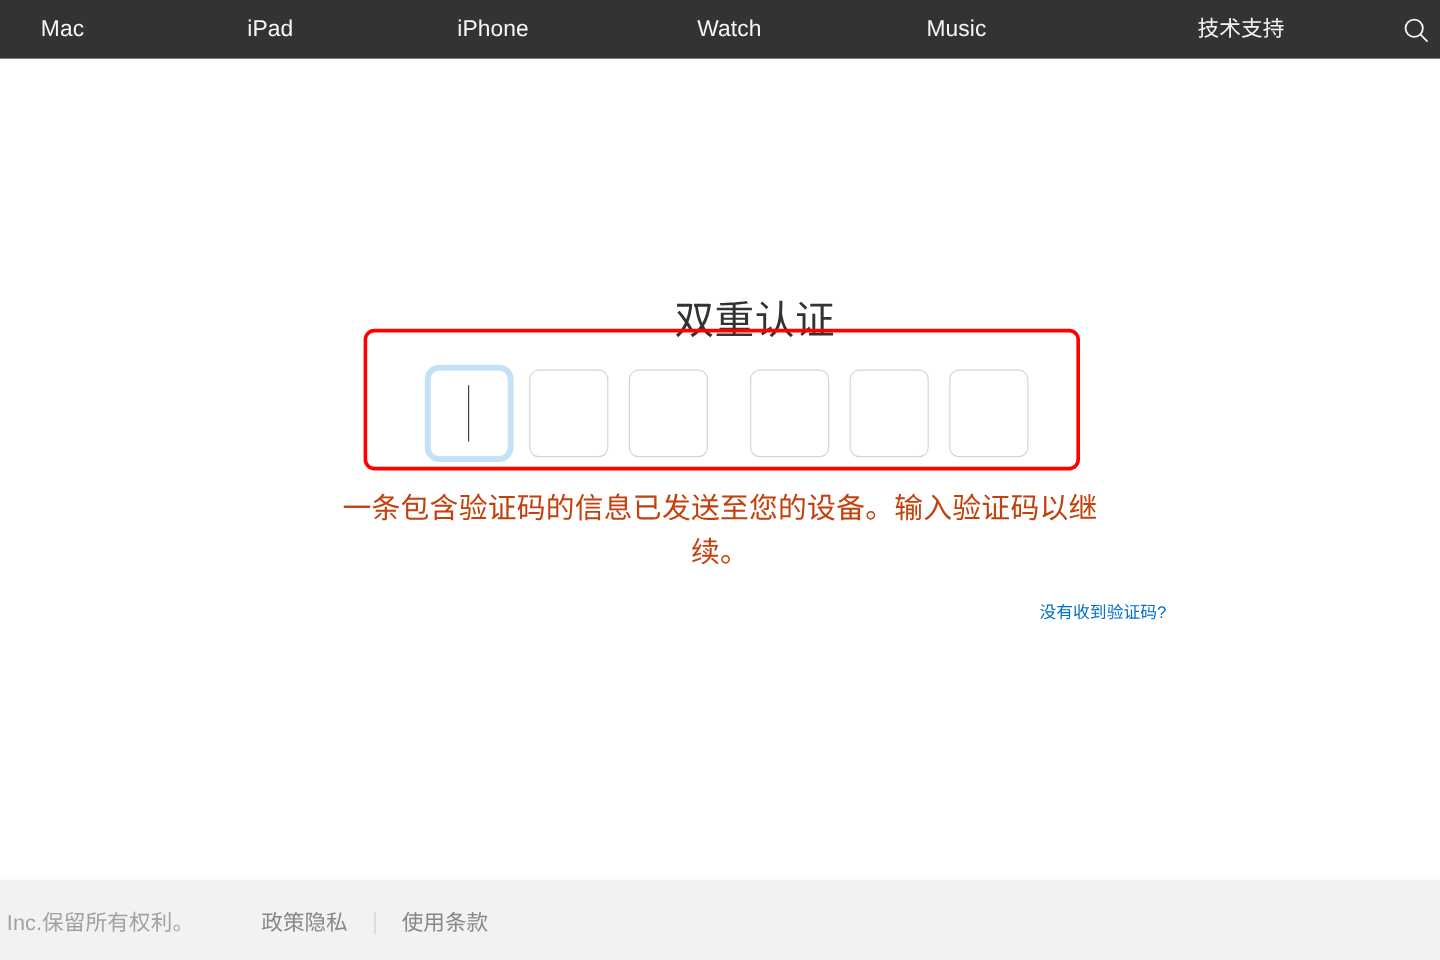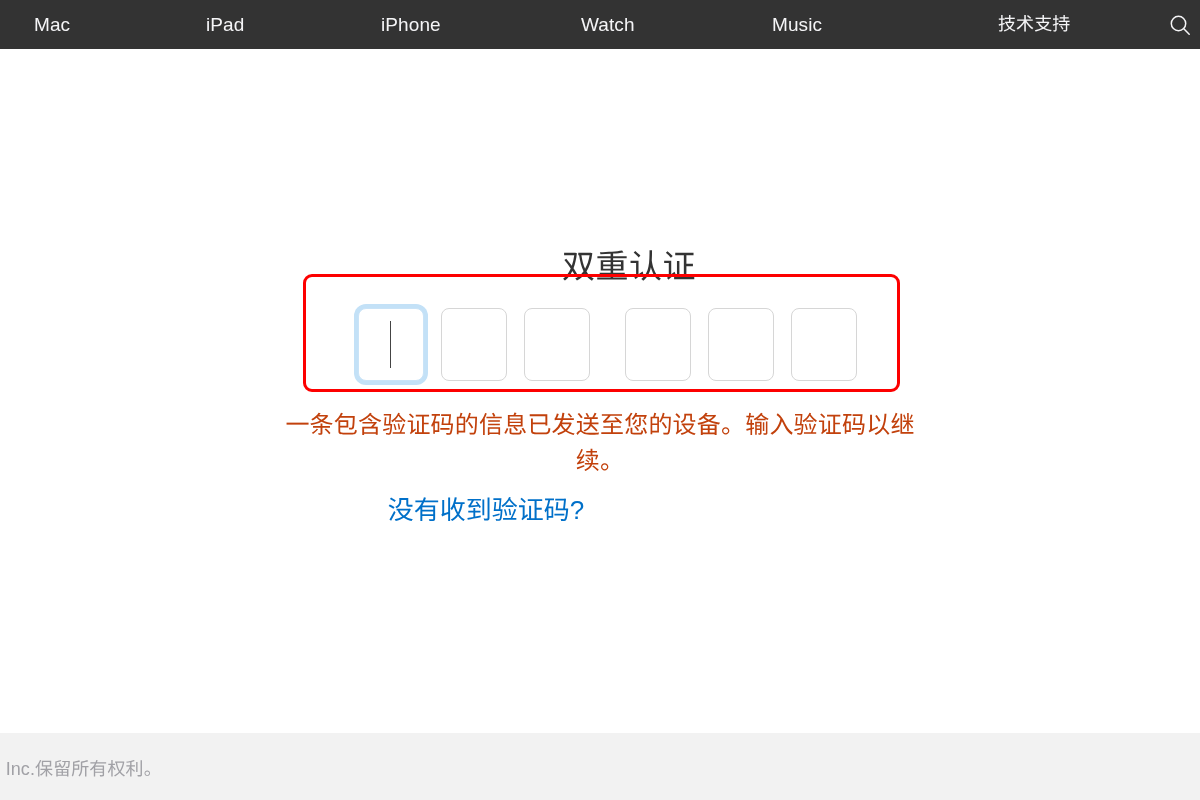--- a/index.html
+++ b/index.html
@@ -159,25 +159,26 @@
     color: #c2410c;
     text-align: center;
     letter-spacing: 0.2px;
   }
 
   .auth-help-link {
     position: absolute;
     top: 447px;
     left: 0;
     width: 972px;
-    font-size: 26px;
+    font-size: 14px;
     line-height: 28px;
     color: #0070c9;
     text-decoration: none;
     cursor: pointer;
+    text-align: right;
   }
 
   
   .footer {
     position: absolute;
     top: 733px;
     left: 0;
     width: 1200px;
     height: 67px;
     background: #f2f2f2;
@@ -258,14 +259,19 @@
     <p class="auth-instructions">一条包含验证码的信息已发送至您的设备。输入验证码以继续。</p>
 
     <a class="auth-help-link">没有收到验证码?</a>
 
   </section>
 </main>
 
 <footer class="footer">
   <div class="footer-inner">
     <span class="footer-copyright">Apple Inc.保留所有权利。</span>
+    <span class="footer-links">
+      <a class="footer-link">政策隐私</a>
+      <span class="footer-divider"></span>
+      <a class="footer-link">使用条款</a>
+    </span>
   </div>
 </footer>
 
 </body></html>

